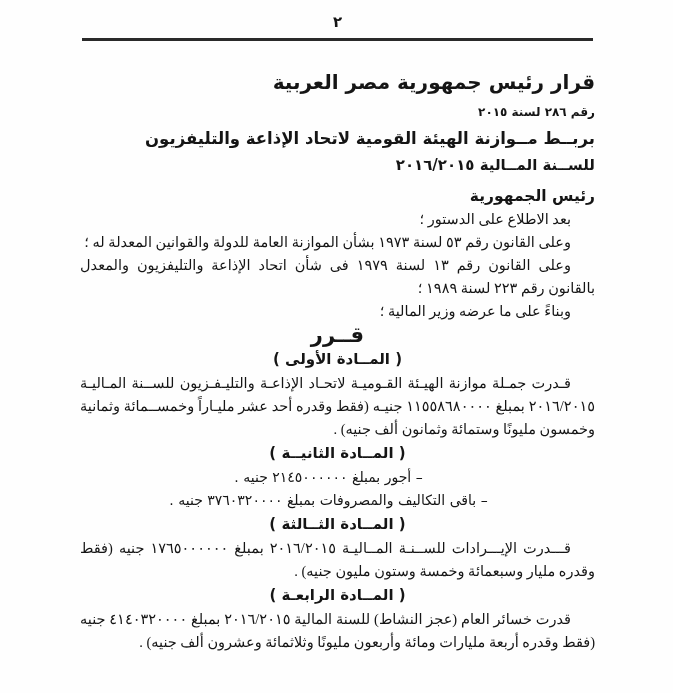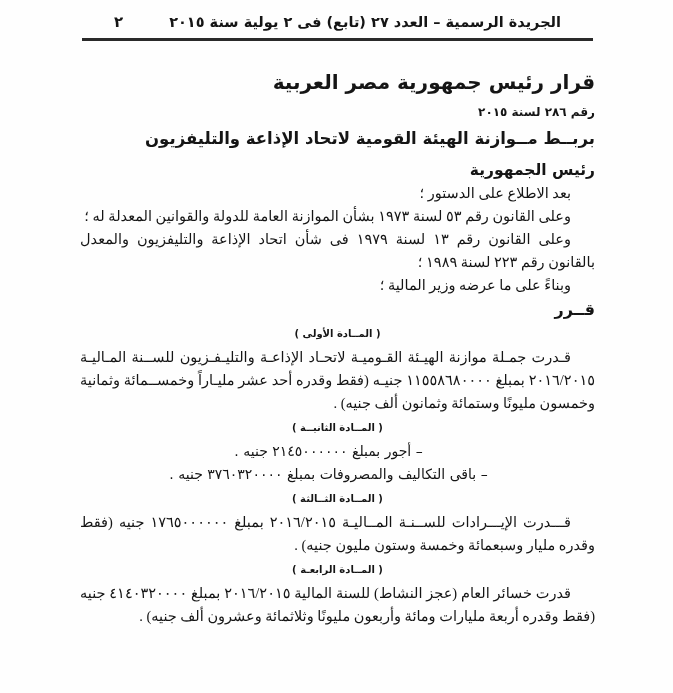--- a/index.html
+++ b/index.html
@@ -47,50 +47,50 @@
   p.body {
     font-size: 14.5px;
     line-height: 23px;
     margin: 0;
     text-align: justify;
   }
   p.ind { text-indent: 24px; font-family: Liberation Serif, serif; }
   .center-b {
     text-align: center;
     font-weight: 700;
-    font-size: 10px;
+    font-size: 15px;
     line-height: 23px;
     margin: 1px 0;
   }
-  .decree-word { font-size: 16px; letter-spacing: 1px; text-align: right; }
+  .decree-word { font-size: 21px; letter-spacing: 1px; }
   p.bullet {
     font-size: 14px;
     line-height: 23px;
     margin: 0;
     padding-right: 18px;
     text-align: center;
   }
 </style>
 </head>
 <body>
 
 <div class="page">
 
   <header>
     <div class="header-row">
-      <span>الجريدة الرسمية – العدد ٢٧ (تابع) فى ٢ يولية سنة ٢٠١٥</span>
       <span class="page-num">٢</span>
     </div>
     <hr class="rule">
   </header>
 
   <section class="title-block">
     <h1 class="t1">قرار رئيس جمهورية مصر العربية</h1>
     <h2 class="t2">رقم ٢٨٦ لسنة ٢٠١٥</h2>
     <h2 class="t3">بربــط مــوازنة الهيئة القومية لاتحاد الإذاعة والتليفزيون</h2>
+    <h2 class="t4">للســنة المــالية ٢٠١٦/٢٠١٥</h2>
   </section>
 
   <section>
 
     <p class="issuer">رئيس الجمهورية</p>
 
     <p class="body ind">بعد الاطلاع على الدستور ؛</p>
     <p class="body ind">وعلى القانون رقم ٥٣ لسنة ١٩٧٣ بشأن الموازنة العامة للدولة والقوانين المعدلة له ؛</p>
     <p class="body ind">وعلى القانون رقم ١٣ لسنة ١٩٧٩ فى شأن اتحاد الإذاعة والتليفزيون والمعدل بالقانون رقم ٢٢٣ لسنة ١٩٨٩ ؛</p>
     <p class="body ind">وبناءً على ما عرضه وزير المالية ؛</p>

